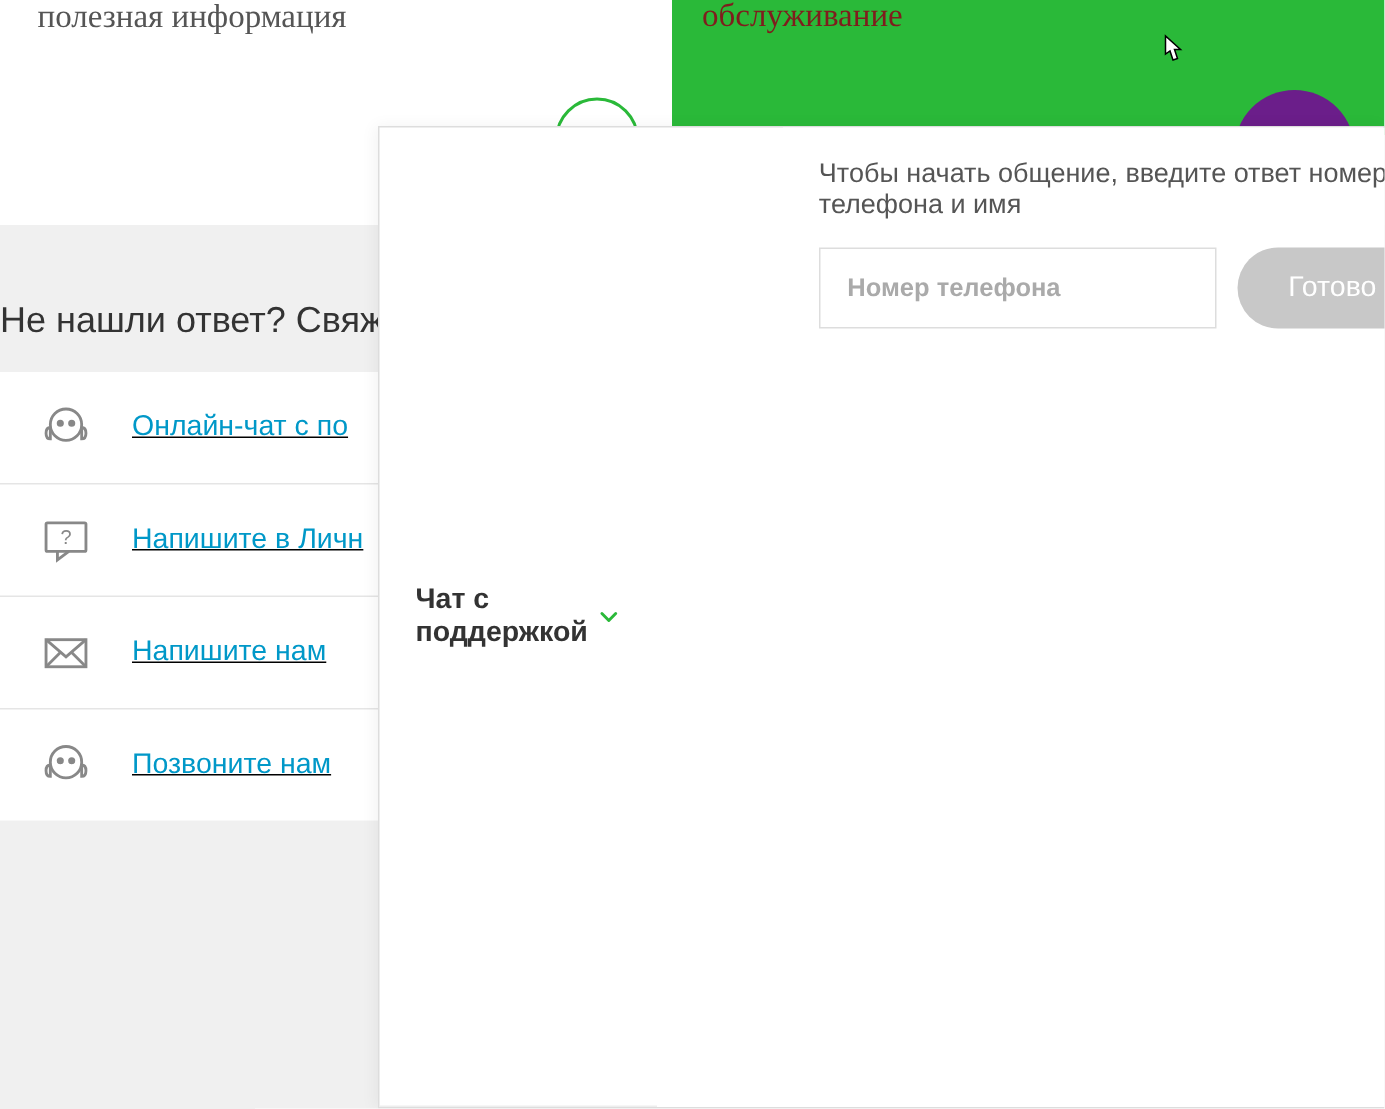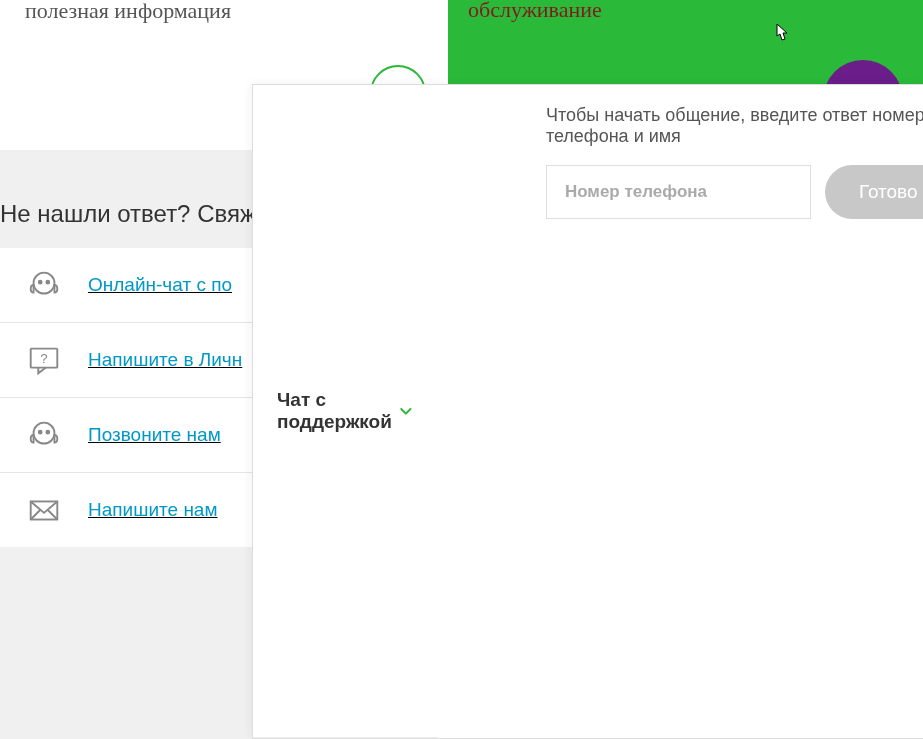--- a/index.html
+++ b/index.html
@@ -218,39 +218,39 @@
         <rect x="6" y="8" width="28" height="20" rx="1"></rect>
         <path d="M14 28 L14 34 L22 28"></path>
         <text x="20" y="23" font-size="14" text-anchor="middle" fill="#888" stroke="none">?</text>
       </svg>
     </span>
     <span class="contact-label">Напишите в Личн</span>
   </div>
   <div class="contact-item">
     <span class="contact-icon">
       <svg viewBox="0 0 40 40" fill="none" stroke="#888" stroke-width="2">
+        <rect x="6" y="11" width="28" height="19"></rect>
+        <path d="M6 11 L20 23 L34 11"></path>
+        <path d="M6 30 L16 20"></path>
+        <path d="M34 30 L24 20"></path>
+      </svg>
+    </span>
+    <span class="contact-label">Напишите нам</span>
+  </div>
+  <div class="contact-item">
+    <span class="contact-icon">
+      <svg viewBox="0 0 40 40" fill="none" stroke="#888" stroke-width="2">
         <circle cx="20" cy="18" r="11"></circle>
         <path d="M9 20 Q6 20 6 24 Q6 28 9 28 L9 20"></path>
         <path d="M31 20 Q34 20 34 24 Q34 28 31 28 L31 20"></path>
         <circle cx="16" cy="17" r="1.5" fill="#888"></circle>
         <circle cx="24" cy="17" r="1.5" fill="#888"></circle>
       </svg>
     </span>
     <span class="contact-label">Позвоните нам</span>
-  </div>
-  <div class="contact-item">
-    <span class="contact-icon">
-      <svg viewBox="0 0 40 40" fill="none" stroke="#888" stroke-width="2">
-        <rect x="6" y="11" width="28" height="19"></rect>
-        <path d="M6 11 L20 23 L34 11"></path>
-        <path d="M6 30 L16 20"></path>
-        <path d="M34 30 L24 20"></path>
-      </svg>
-    </span>
-    <span class="contact-label">Напишите нам</span>
   </div>
 </div>
 
 <div class="chat-panel">
   <div class="chat-header">
     <span class="chat-title">Чат с поддержкой</span>
     <span class="chevron-down">
       <svg viewBox="0 0 24 24" fill="none" stroke-width="3" stroke-linecap="round" stroke-linejoin="round">
         <polyline points="5 9 12 16 19 9"></polyline>
       </svg>

